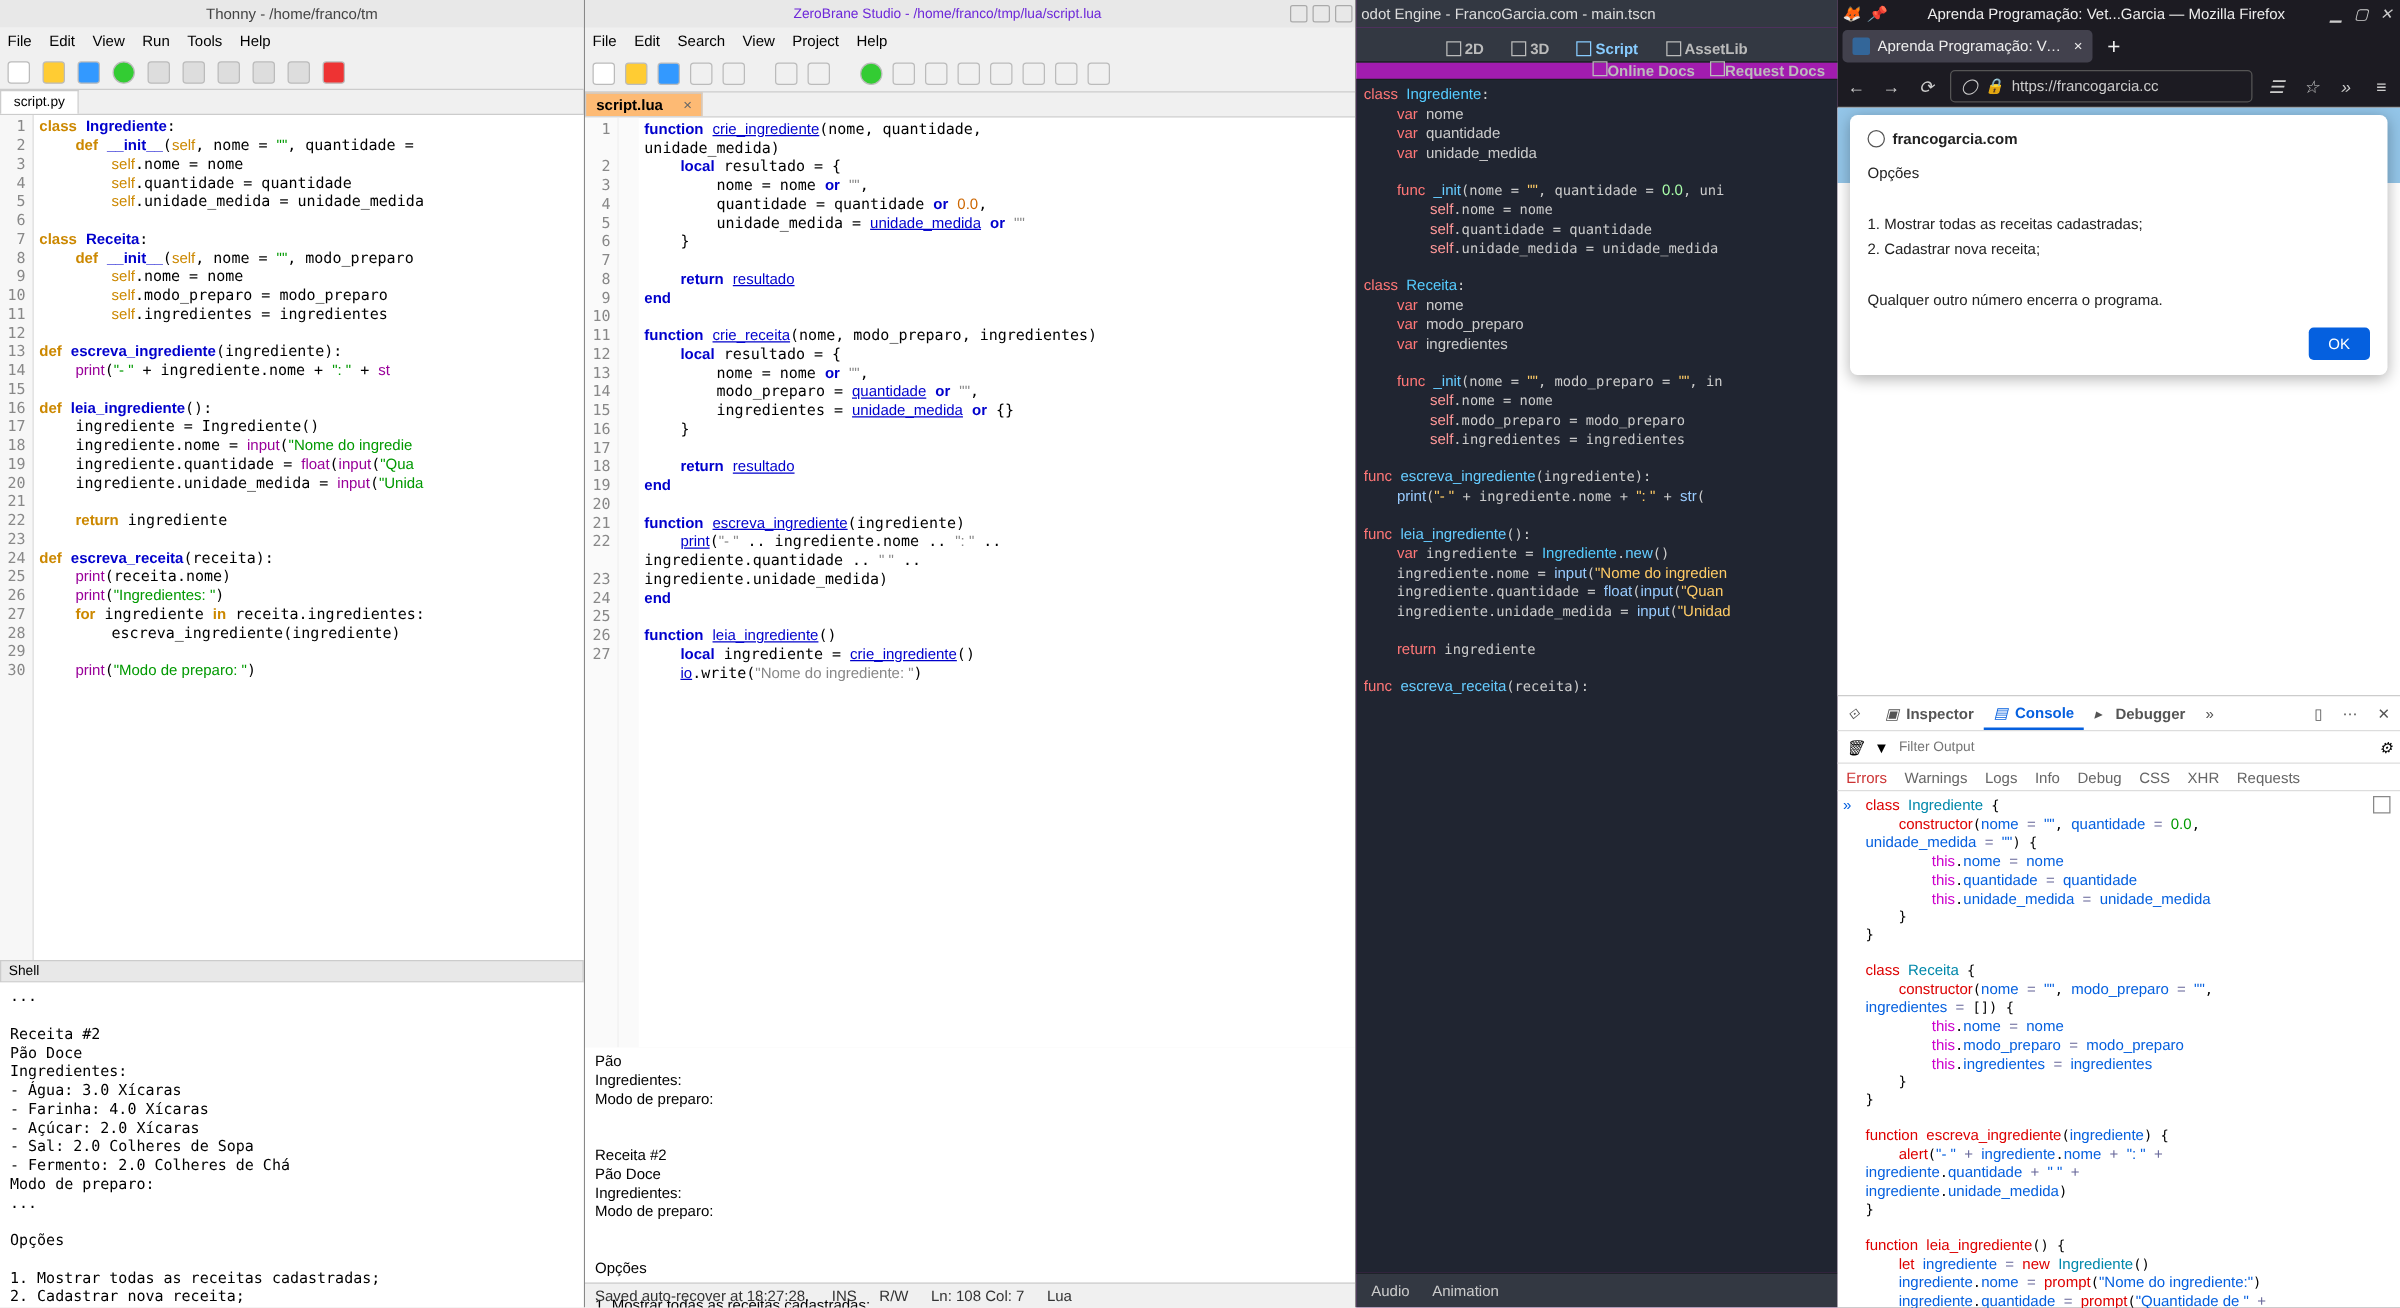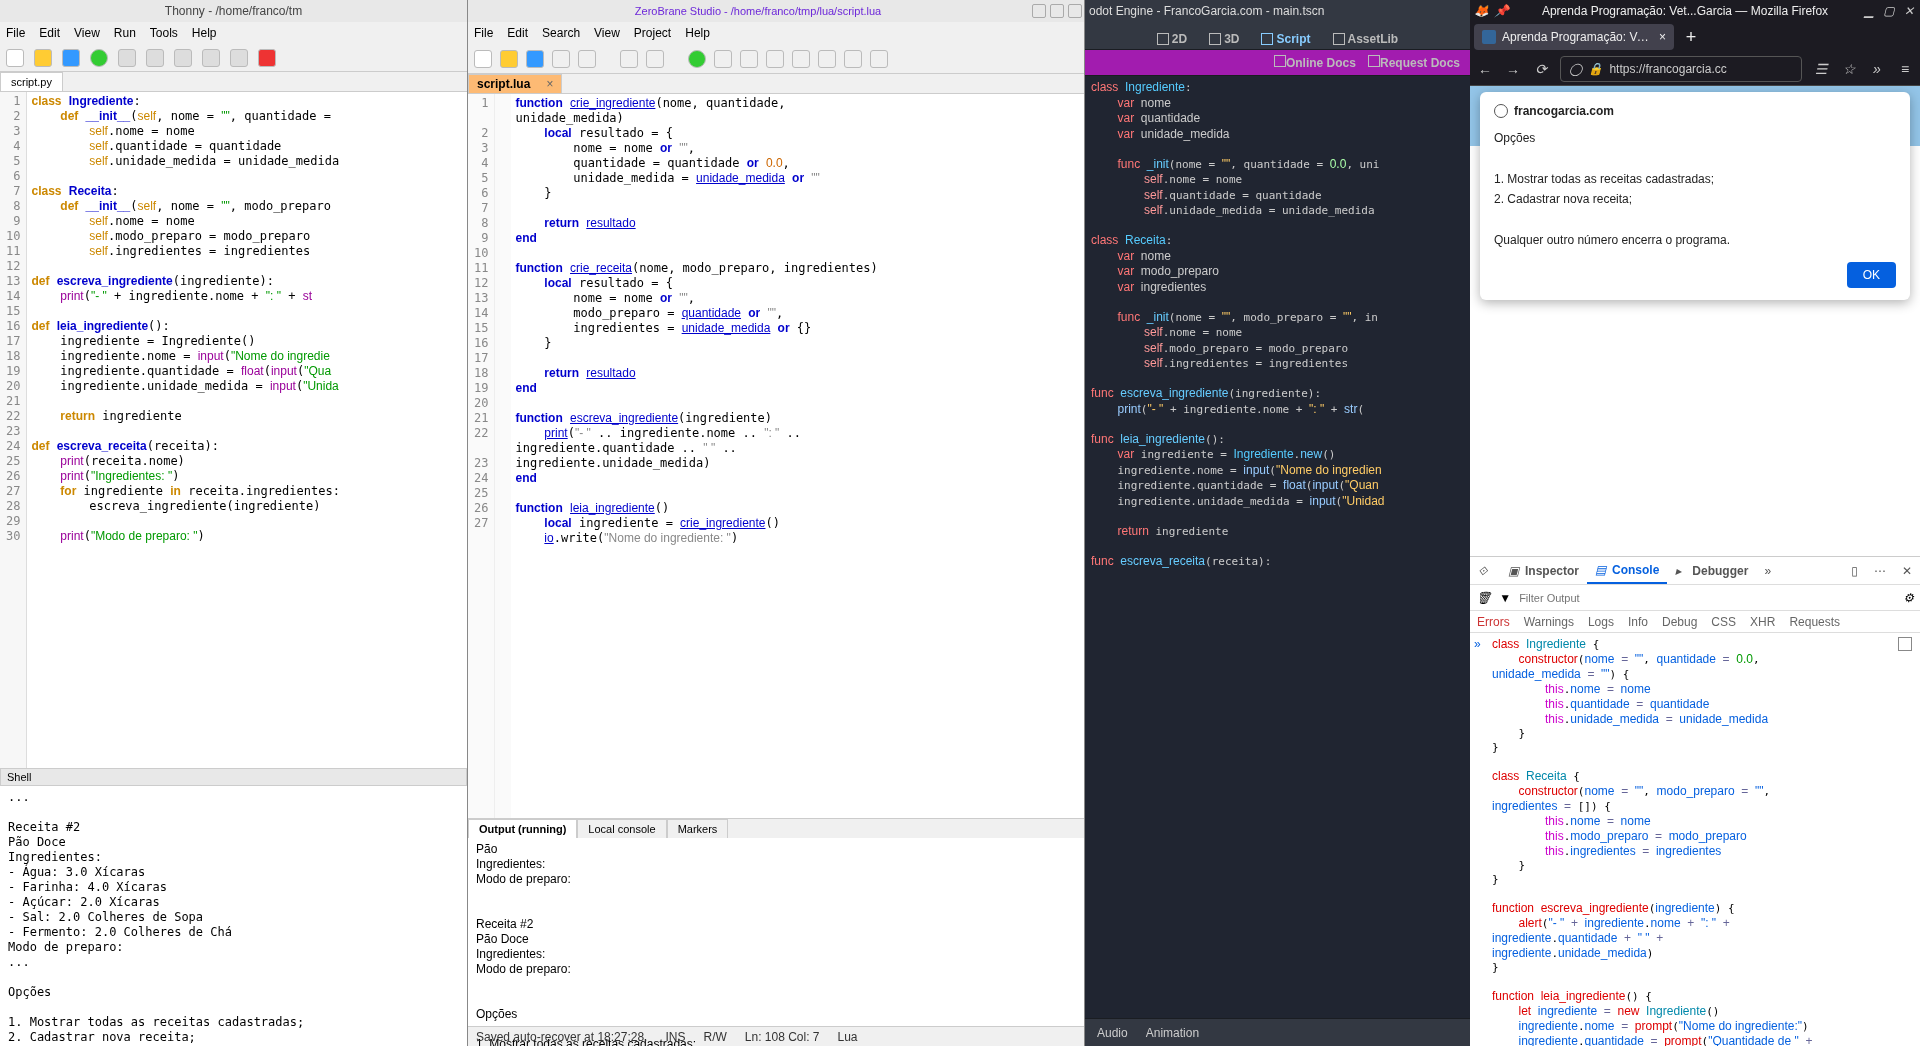--- a/index.html
+++ b/index.html
@@ -48,21 +48,21 @@
 .zbs-out .arrow{color:#090;font-weight:bold;}
 .zbs-status { height:20px; border-top:1px solid #ccc; display:flex; align-items:center; padding:0 8px; gap:18px; font-size:11px; color:#333; }
 
 
 .godot { width:385px; display:flex; flex-direction:column; background:#a21caf; color:#ccc; }
 .godot-title { height:22px; background:#333842; display:flex; align-items:center; font-size:11px; color:#ddd; padding:0 4px; }
 .godot-tools { height:28px; background:#333842; display:flex; align-items:flex-end; justify-content:center; gap:10px; padding:0 8px; border-bottom:1px solid #1a1d22; }
 .godot-tools span { font-size:11px; color:#bbb; padding:3px 6px; display:inline-flex; align-items:center; gap:3px; }
 .godot-tools span.active { color:#8cf; }
 .gico{width:12px;height:12px;display:inline-block;border:1px solid currentColor;}
-.godot-docsbar { height:26px; display:flex; align-items:center; justify-content:flex-end; gap:12px; padding:0 10px; font-size:11px; color:#bbb; border-bottom:1px solid #1a1d22; }
+.godot-docsbar { height:14px; display:flex; align-items:center; justify-content:flex-end; gap:12px; padding:0 10px; font-size:11px; color:#bbb; border-bottom:1px solid #1a1d22; }
 .godot-code { flex:1; padding:4px 6px; white-space:pre; font:11px/14.5px 'DejaVu Sans Mono',monospace; overflow:hidden; background:#202531; }
 .gkw{color:#f77;} .gcls{color:#5cf;} .gvar{color:#f77;} .gfld{color:#ccc;} .gfn{color:#6cf;} .gstr{color:#fc6;} .gnum{color:#afa;} .gself{color:#f99;} .gbuiltin{color:#9cf;}
 .godot-bottom { height:28px; background:#333842; display:flex; align-items:center; gap:18px; padding:0 12px; font-size:11px; border-top:1px solid #1a1d22; }
 
 
 .ff { width:450px; display:flex; flex-direction:column; background:#1c1b22; }
 .ff-title { height:22px; display:flex; align-items:center; color:#eee; font-size:11px; gap:6px; padding:0 4px; }
 .ff-title-txt{flex:1; overflow:hidden; text-overflow:ellipsis; white-space:nowrap; text-align:center;}
 .ff-title .wc{width:14px;height:14px;color:#ccc;text-align:center;line-height:14px;}
 .ff-tabs { height:30px; display:flex; align-items:center; padding:0 4px; gap:4px; }
@@ -306,25 +306,20 @@
 <span class="lkw">function</span> <span class="lfn">escreva_ingrediente</span>(ingrediente)
     <span class="lfn">print</span>(<span class="lstr">"- "</span> .. ingrediente.nome .. <span class="lstr">": "</span> ..
 ingrediente.quantidade .. <span class="lstr">" "</span> ..
 ingrediente.unidade_medida)
 <span class="lkw">end</span>
 
 <span class="lkw">function</span> <span class="lfn">leia_ingrediente</span>()
     <span class="lkw">local</span> ingrediente = <span class="lfn">crie_ingrediente</span>()
     <span class="lfn">io</span>.write(<span class="lstr">"Nome do ingrediente: "</span>)</div>
   </div>
-  <div class="zbs-outtabs">
-    <span class="active">Output (running)</span>
-    <span>Local console</span>
-    <span>Markers</span>
-  </div>
   <div class="zbs-out"><span>Pão
 Ingredientes:
 Modo de preparo:
 
 
 Receita #2
 Pão Doce
 Ingredientes:
 Modo de preparo:
 

